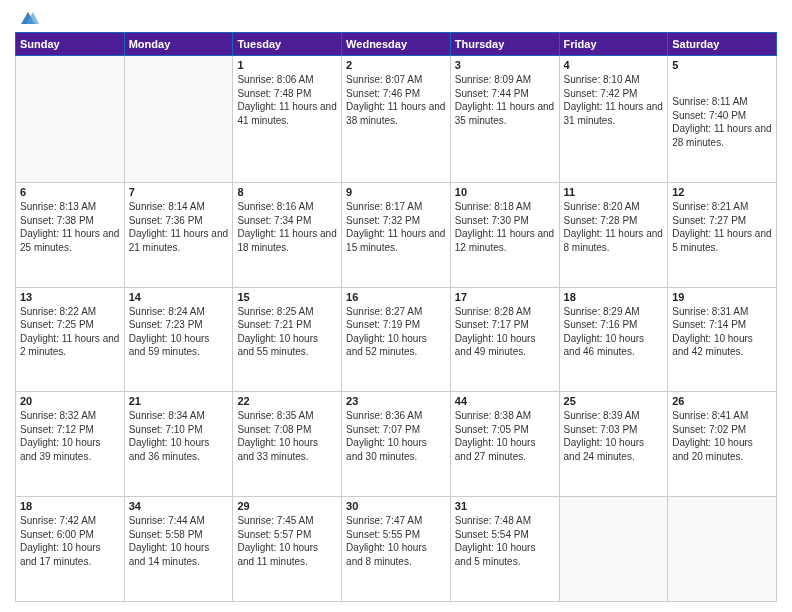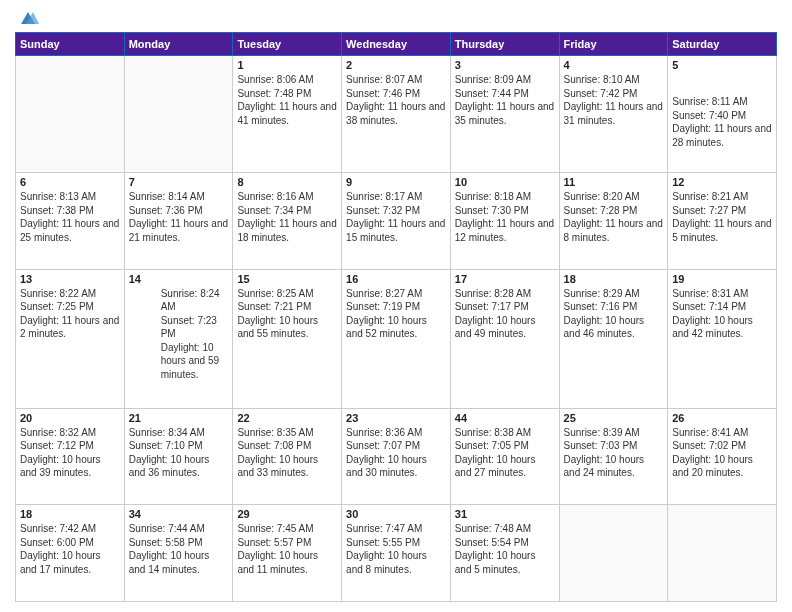--- a/index.html
+++ b/index.html
@@ -192,21 +192,21 @@
         </tr>
         <tr>
           <td>
             <span class="day-num">13</span>
             <div class="day-info" style="white-space: pre-line;">Sunrise: 8:22 AM
 Sunset: 7:25 PM
 Daylight: 11 hours and 2 minutes.</div>
           </td>
           <td>
             <span class="day-num">14</span>
-            <div class="day-info" style="white-space: pre-line; margin-left: 32px;">Sunrise: 8:24 AM
+            <div class="day-info" style="white-space: pre-line;">Sunrise: 8:24 AM
 Sunset: 7:23 PM
 Daylight: 10 hours and 59 minutes.</div>
           </td>
           <td>
             <span class="day-num">15</span>
             <div class="day-info" style="white-space: pre-line;">Sunrise: 8:25 AM
 Sunset: 7:21 PM
 Daylight: 10 hours and 55 minutes.</div>
           </td>
           <td>

